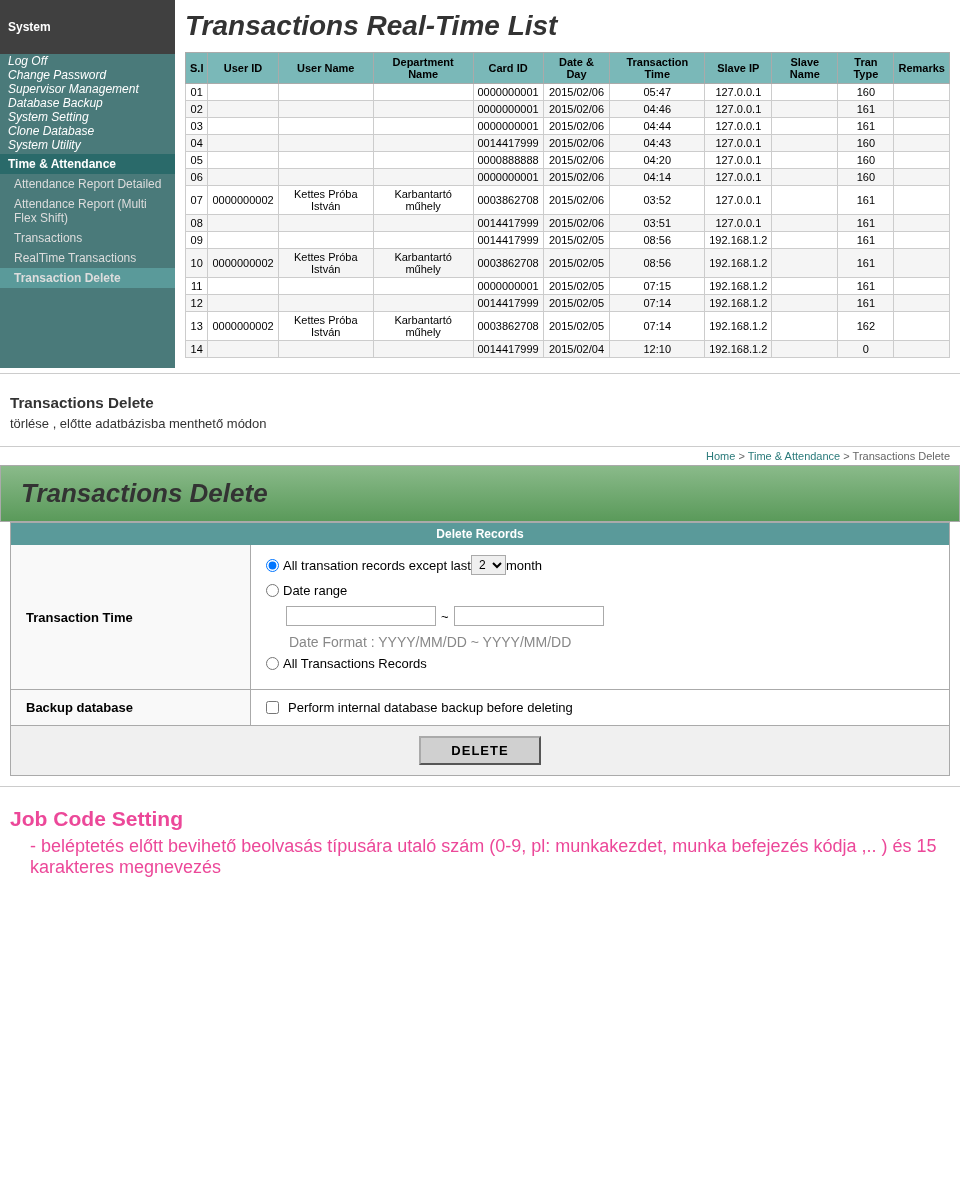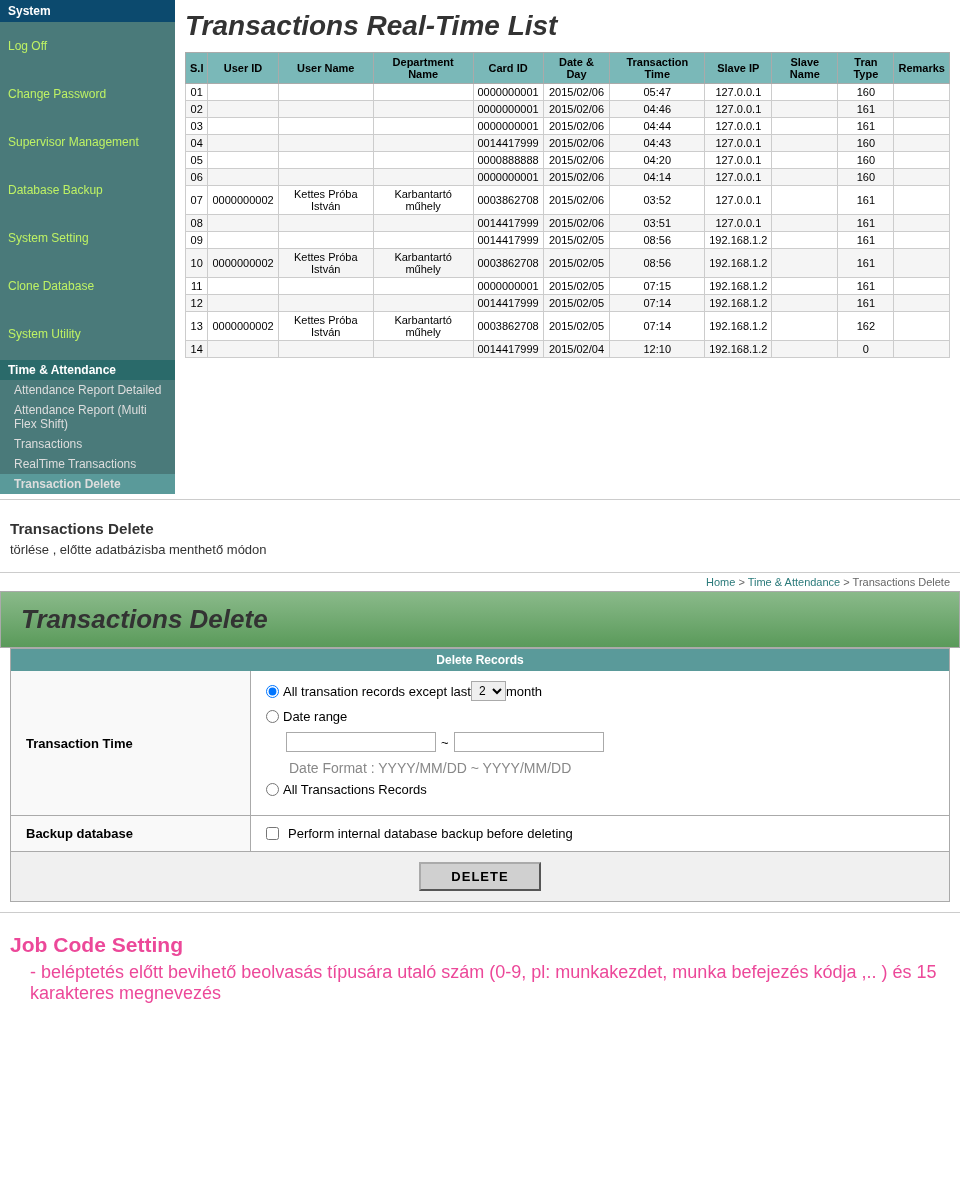--- a/index.html
+++ b/index.html
@@ -14,29 +14,30 @@
 
     
     .sidebar {
       width: 175px;
       min-width: 175px;
       background: #4a7a7a;
       color: #fff;
       font-size: 12px;
     }
     .sidebar-header {
-      background: #0c4a6e;
-      padding: 4px 8px;
+      background: #404040;
+      padding: 20px 8px;
       font-weight: bold;
       font-size: 12px;
     }
     .sidebar-item {
-      padding: 17px 8px;
+      padding: 0 8px;
       cursor: pointer;
-      color: #bef264;
+      color: #ffffff;
+      font-style: italic;
     }
     .sidebar-section {
       background: #2a6a6a;
       padding: 3px 8px;
       font-weight: bold;
       margin-top: 2px;
     }
     .sidebar-sub {
       padding: 3px 8px 3px 14px;
       color: #ddd;

